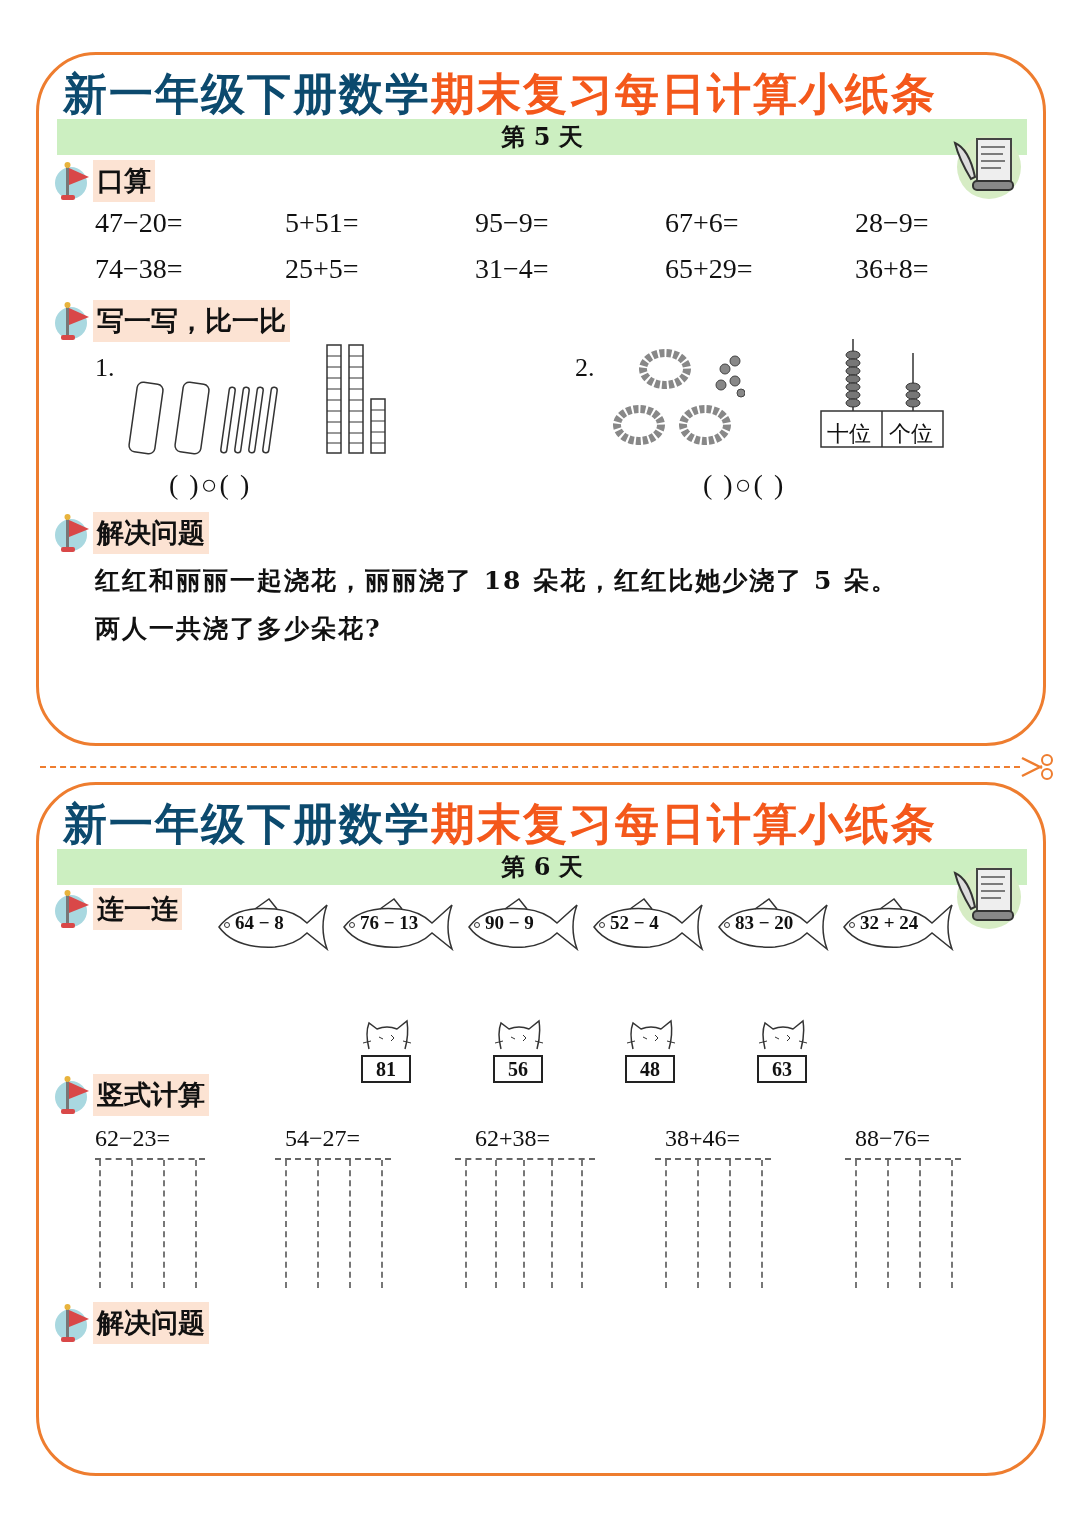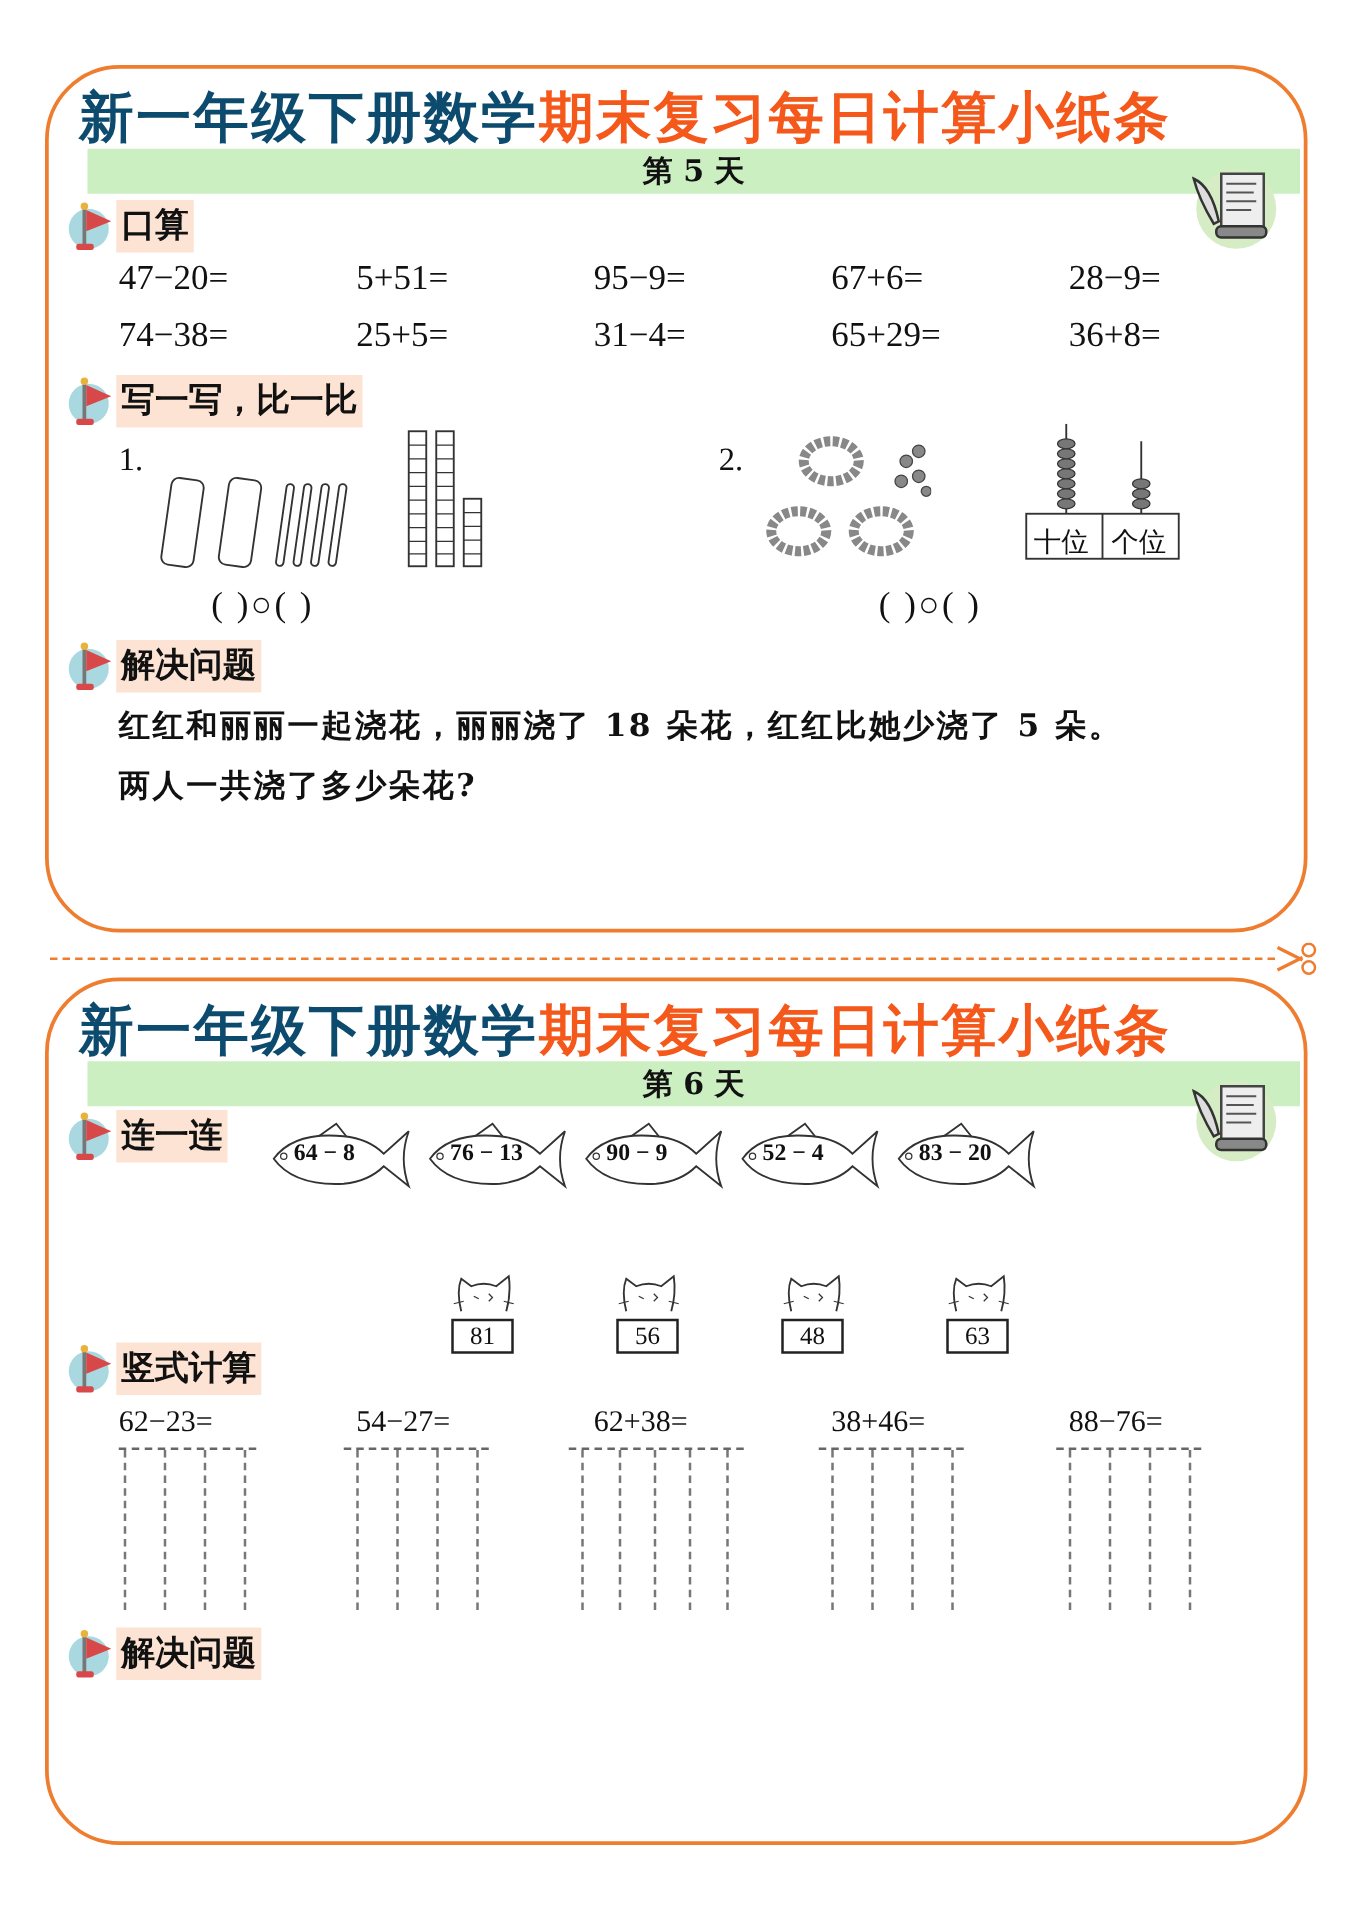--- a/index.html
+++ b/index.html
@@ -14,21 +14,21 @@
   }
   .card.c1 { top: 52px; height: 694px; }
   .card.c2 { top: 782px; height: 694px; }
   .title {
     position: absolute; left: 24px; top: 10px; white-space: nowrap;
     font-family: "DejaVu Serif", serif; font-size: 44px; font-weight: bold; letter-spacing: 2px;
   }
   .title .black { color: #0c4a6e; }
   .title .orange { color: #f4581b; }
   .dayband {
-    position: absolute; left: 31px; top: 64px; width: 970px; height: 36px;
+    position: absolute; left: 18px; top: 64px; width: 970px; height: 36px;
     background: #ccefc1; text-align: center; font-size: 24px; font-weight: bold; line-height: 36px;
   }
   .scroll-icon {
     position: absolute; right: 16px; top: 74px; width: 80px; height: 74px;
   }
   .section-head { position: absolute; left: 14px; height: 44px; display: flex; align-items: center; }
   .flag-icon { width: 40px; height: 44px; }
   .section-label {
     background: #fce3d3; font-size: 27px; font-weight: bold; padding: 2px 4px; height: 42px; line-height: 38px;
   }
@@ -41,21 +41,21 @@
   .compare { position: absolute; font-family: "Liberation Serif", serif; font-size: 28px; letter-spacing: 2px; }
   .fish-row { position: absolute; left: 176px; top: 112px; display: flex; gap: 10px; }
   .fish { position: relative; width: 115px; height: 60px; }
   .fish svg { position: absolute; left: 0; top: 0; }
   .fish .expr {
     position: absolute; left: 20px; top: 15px; font-family: "Liberation Serif", serif; font-size: 19px; font-weight: bold;
   }
   .cat-row { position: absolute; top: 234px; left: 322px; display: flex; gap: 80px; }
   .cat { width: 52px; text-align: center; position: relative; }
   .cat .box {
-    border: 2px solid #222; width: 50px; height: 28px; font-family: "Liberation Serif", serif; font-weight: normal; font-size: 20px; line-height: 24px;
+    border: 2px solid #222; width: 50px; height: 28px; font-family: "Liberation Serif", serif; font-weight: bold; font-size: 20px; line-height: 24px;
   }
   .vcalc { position: absolute; top: 340px; }
   .vcalc .expr { font-family: "Liberation Serif", serif; font-size: 24px; }
   .grid { margin-top: 6px; position: relative; height: 130px; border-top: 2px dashed #666; }
   .grid .col { position: absolute; top: 0; bottom: 0; border-left: 2px dashed #777; }
   .cut-line {
     position: absolute; left: 40px; top: 766px; width: 980px; height: 0; border-top: 2px dashed #ee7d2f;
   }
   .scissors-icon { position: absolute; left: 1020px; top: 754px; width: 36px; height: 26px; }
 </style>
@@ -247,20 +247,28 @@
         <span class="expr">52 − 4</span>
       </div>
     <div class="fish">
         <svg width="115" height="60" viewBox="0 0 115 60">
           <path d="M4 30 Q20 8 60 12 Q80 14 92 26 L112 8 Q104 30 112 52 L92 36 Q80 48 60 50 Q20 52 4 30Z" fill="none" stroke="#333" stroke-width="1.5"></path>
           <path d="M40 12 L54 2 L62 12" fill="none" stroke="#333" stroke-width="1.5"></path>
           <circle cx="12" cy="28" r="2.5" fill="none" stroke="#333"></circle>
         </svg>
         <span class="expr">83 − 20</span>
       </div>
+    <div class="fish">
+        <svg width="115" height="60" viewBox="0 0 115 60">
+          <path d="M4 30 Q20 8 60 12 Q80 14 92 26 L112 8 Q104 30 112 52 L92 36 Q80 48 60 50 Q20 52 4 30Z" fill="none" stroke="#333" stroke-width="1.5"></path>
+          <path d="M40 12 L54 2 L62 12" fill="none" stroke="#333" stroke-width="1.5"></path>
+          <circle cx="12" cy="28" r="2.5" fill="none" stroke="#333"></circle>
+        </svg>
+        <span class="expr">32 + 24</span>
+      </div>
   </div>
 
   <div class="cat-row">
     <div class="cat"><svg width="52" height="32" viewBox="0 0 52 32">
           <path d="M8 30 Q4 14 8 4 L16 10 Q26 6 36 10 L46 2 Q48 16 44 30" fill="none" stroke="#333" stroke-width="1.5"></path>
           <path d="M18 18 l4 2 M30 16 l3 3 l-3 3 M2 24 l8 -2 M42 22 l8 2" stroke="#333" fill="none"></path>
         </svg><div class="box">81</div></div>
     <div class="cat"><svg width="52" height="32" viewBox="0 0 52 32">
           <path d="M8 30 Q4 14 8 4 L16 10 Q26 6 36 10 L46 2 Q48 16 44 30" fill="none" stroke="#333" stroke-width="1.5"></path>
           <path d="M18 18 l4 2 M30 16 l3 3 l-3 3 M2 24 l8 -2 M42 22 l8 2" stroke="#333" fill="none"></path>

